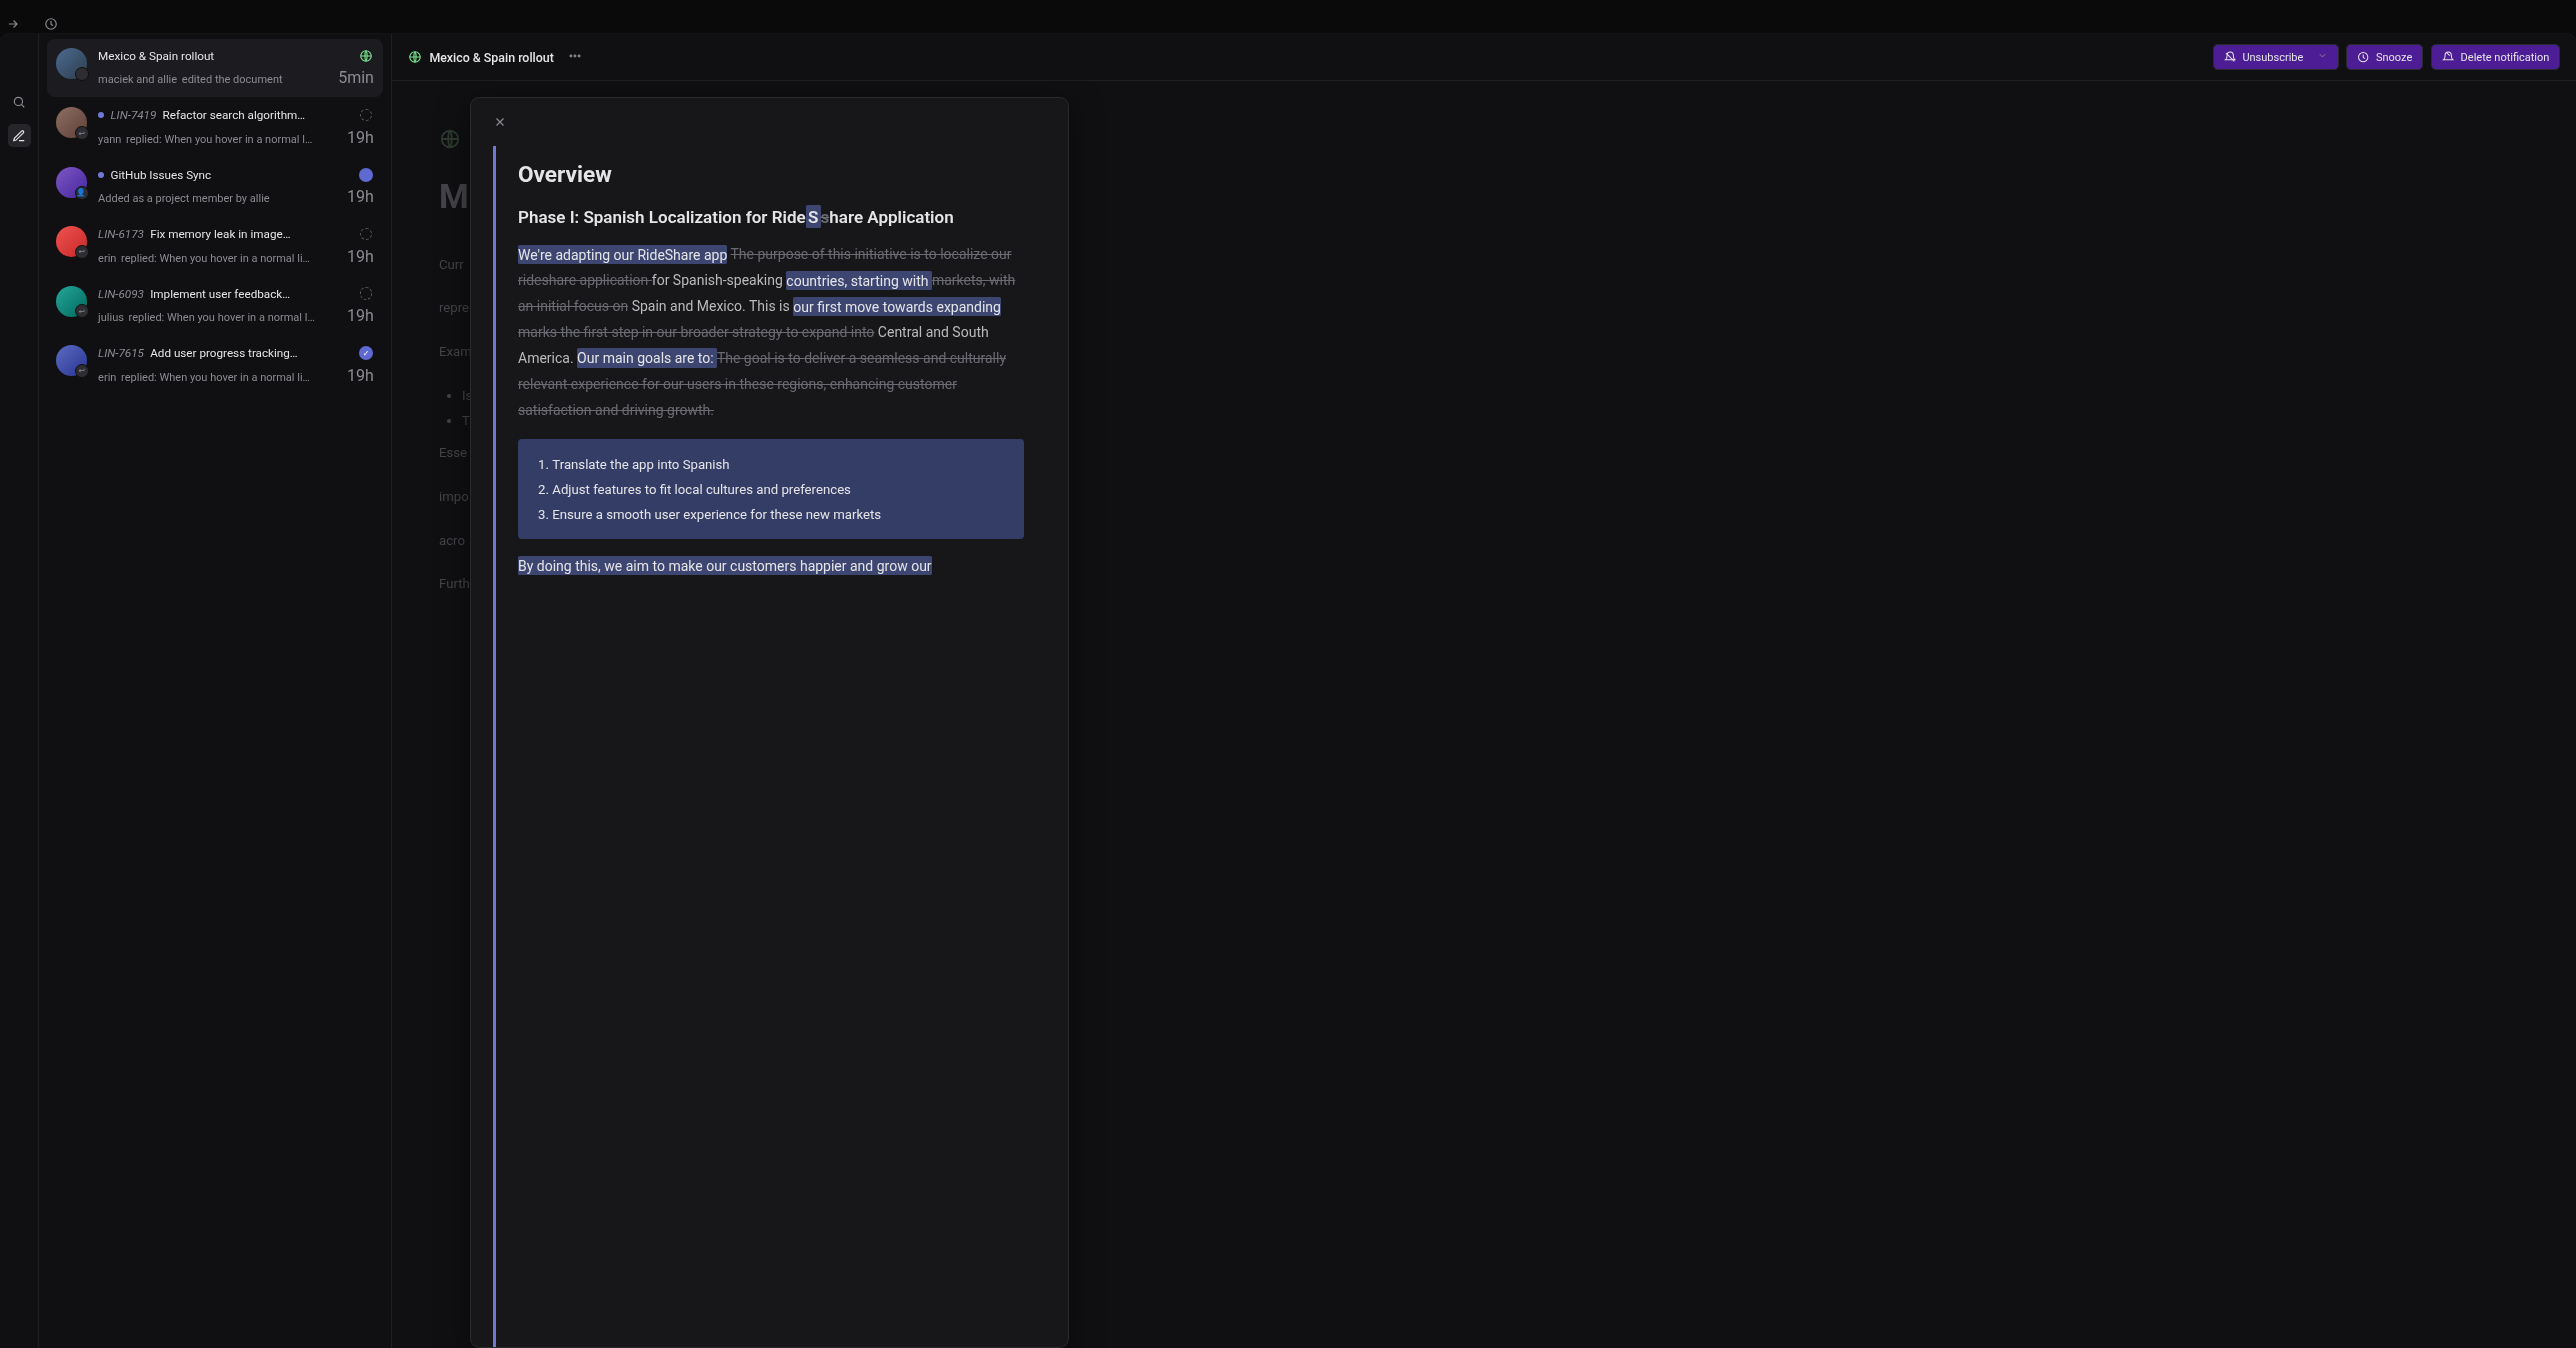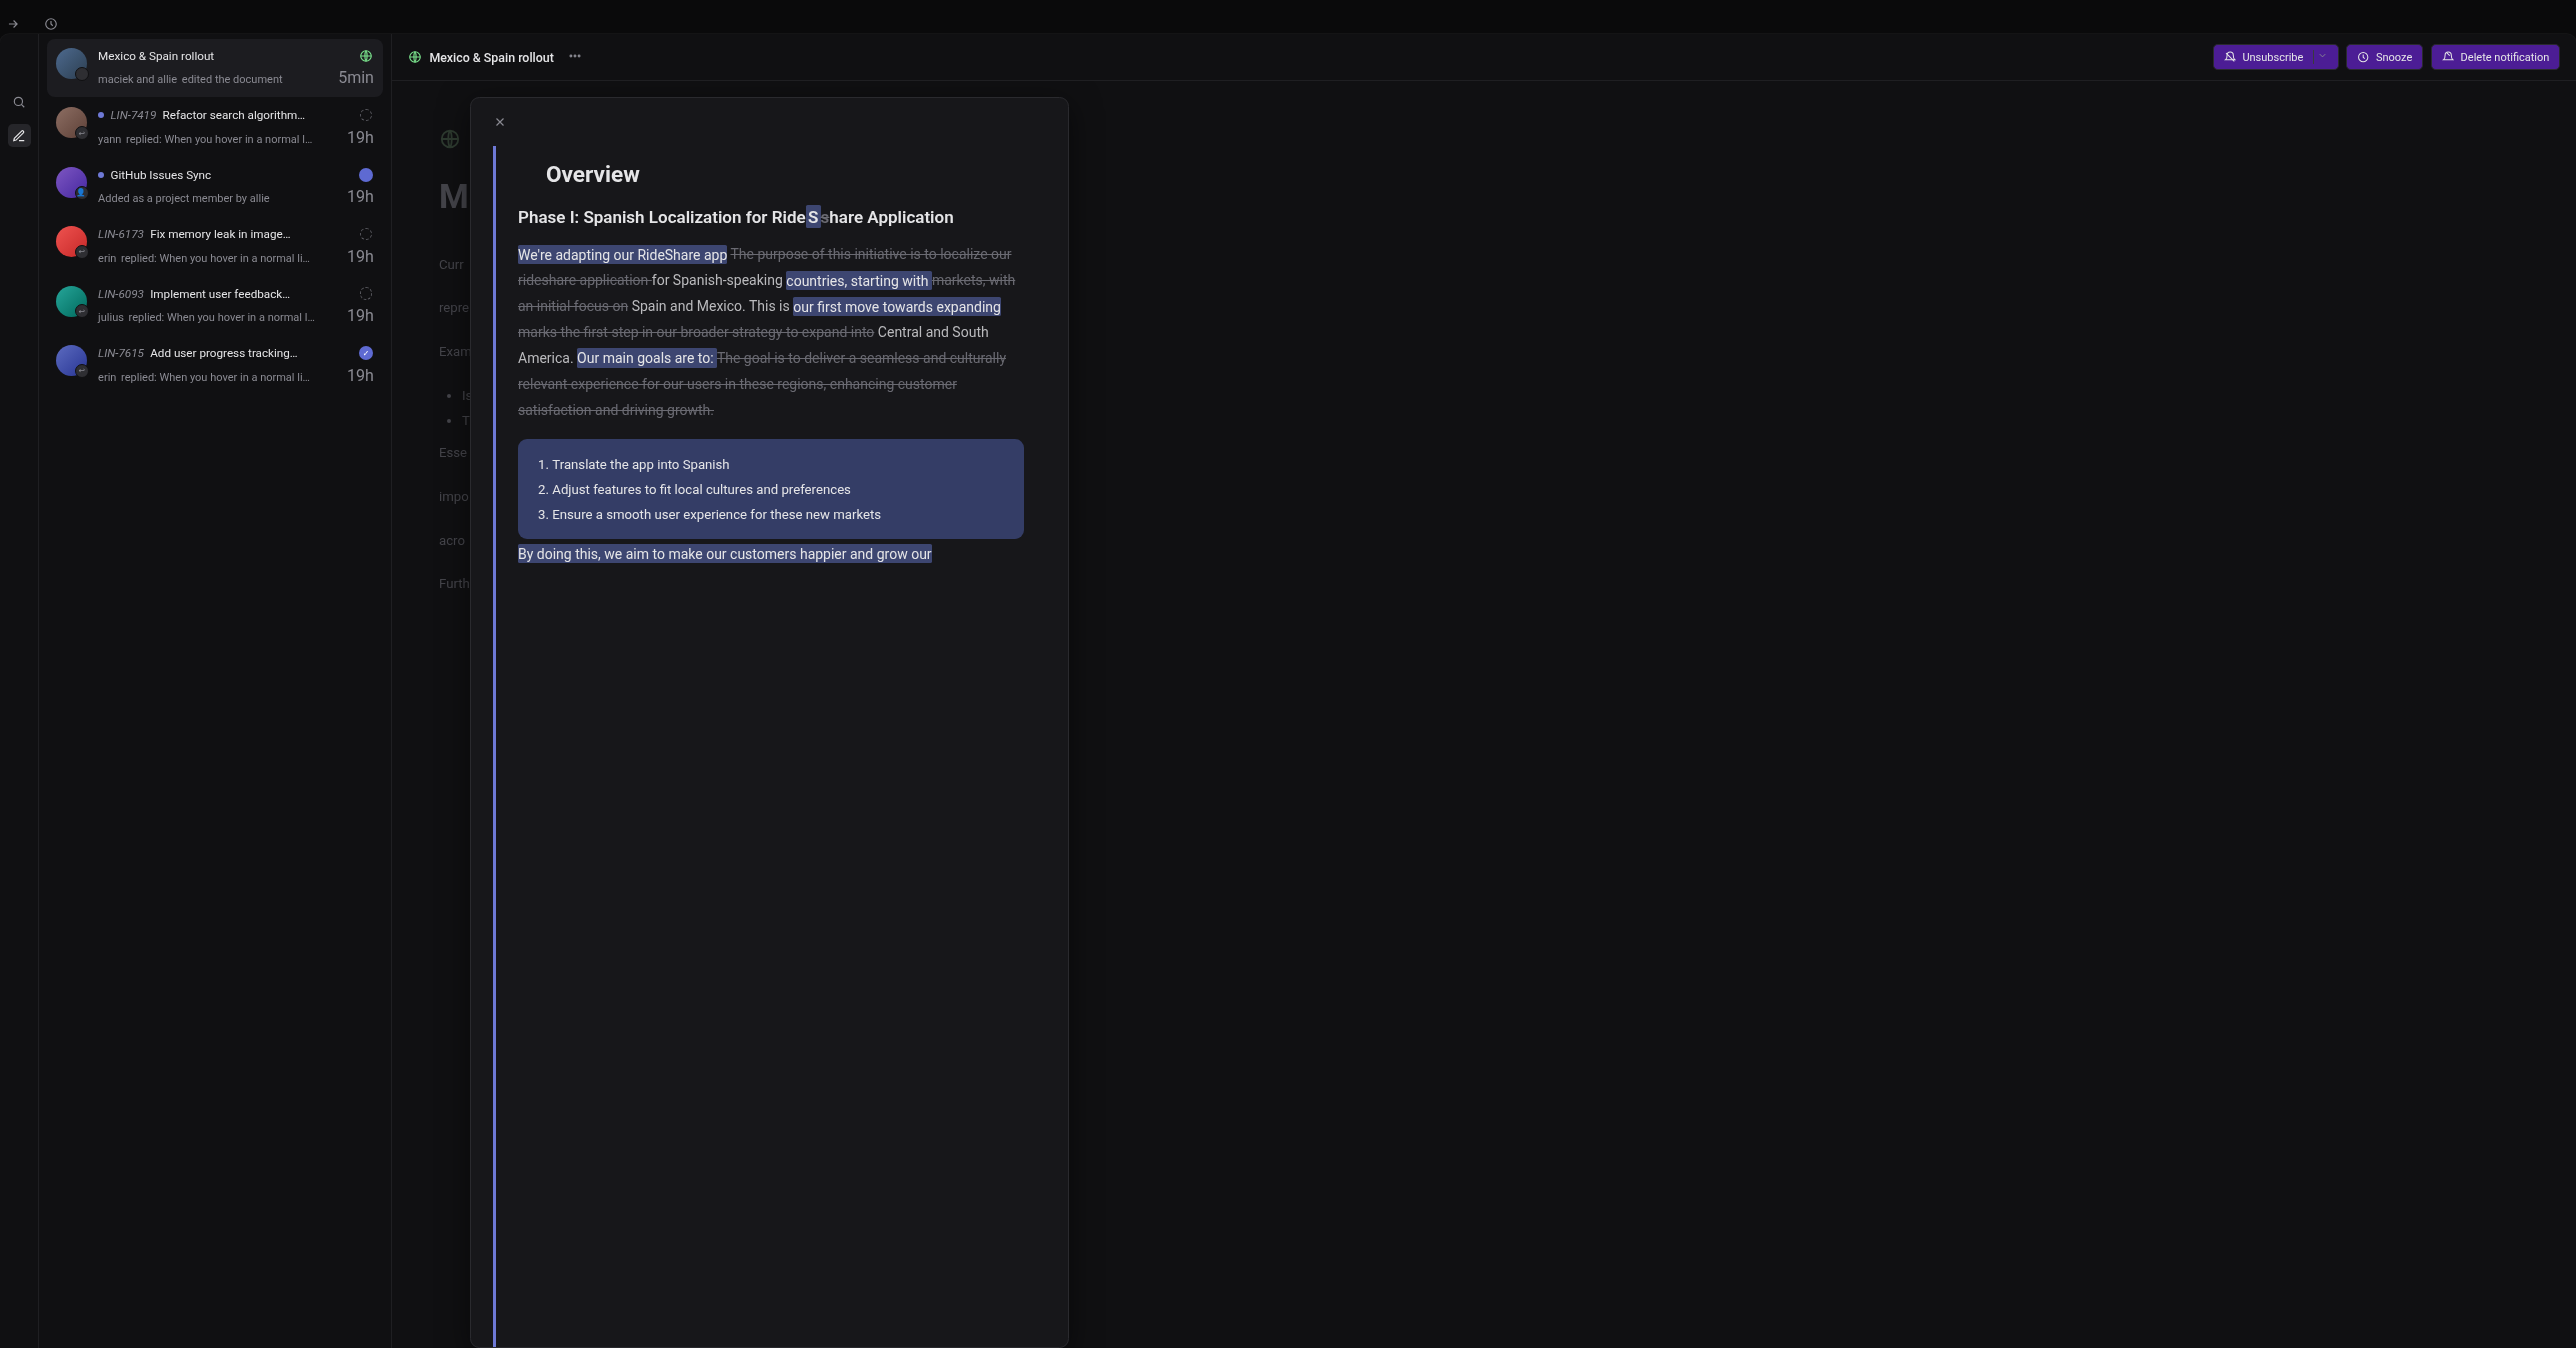--- a/index.html
+++ b/index.html
@@ -168,36 +168,36 @@
     .diff-header h3 { font-size: 13.2px; font-weight: 600; margin-bottom: 4.7px; color: #e5e5e7; }
     .diff-header p { font-size: 11.7px; color: #8a8a92; }
     .close-btn { color: #8a8a92; cursor: pointer; }
     .diff-content {
       padding: 15.6px 22px;
       border-left: 3.1px solid #6e79d6;
       margin: 0 22px;
       flex: 1;
       overflow: hidden;
     }
-    .diff-content h2 { font-size: 22.6px; font-weight: 700; margin-bottom: 18.7px; color: #e5e5e7; margin-left: 28px; }
+    .diff-content h2 { font-size: 22.6px; font-weight: 700; margin-bottom: 18.7px; color: #e5e5e7; }
     .diff-content h3 { font-size: 17px; font-weight: 600; margin-bottom: 15.6px; color: #e5e5e7; }
     .diff-content .para {
       font-size: 14px;
       line-height: 1.85;
       color: #bababd;
       margin-bottom: 15.6px;
     }
     .hl { background: #3d4671; color: #e5e5e7; padding: 1.6px 0; border-radius: 1.6px; }
     .hl-s { background: #3d4671; color: #e5e5e7; padding: 1.6px 2.3px; border-radius: 1.6px; }
     .strike { text-decoration: line-through; color: #6a6a72; }
     .list-block {
       background: #343d66;
-      border-radius: 9px;
+      border-radius: 4px;
       padding: 12.4px 15.6px;
-      margin-bottom: 2px;
+      margin-bottom: 14px;
     }
     .list-block ol { padding-left: 18.7px; }
     .list-block li { font-size: 13.2px; line-height: 1.9; color: #e5e5e7; }
   </style>
 </head>
 <body>
 
 <div class="expand-left">
   <svg class="icon-svg" viewBox="0 0 24 24">
       <path d="M5 12h14M13 6l6 6-6 6"></path>

